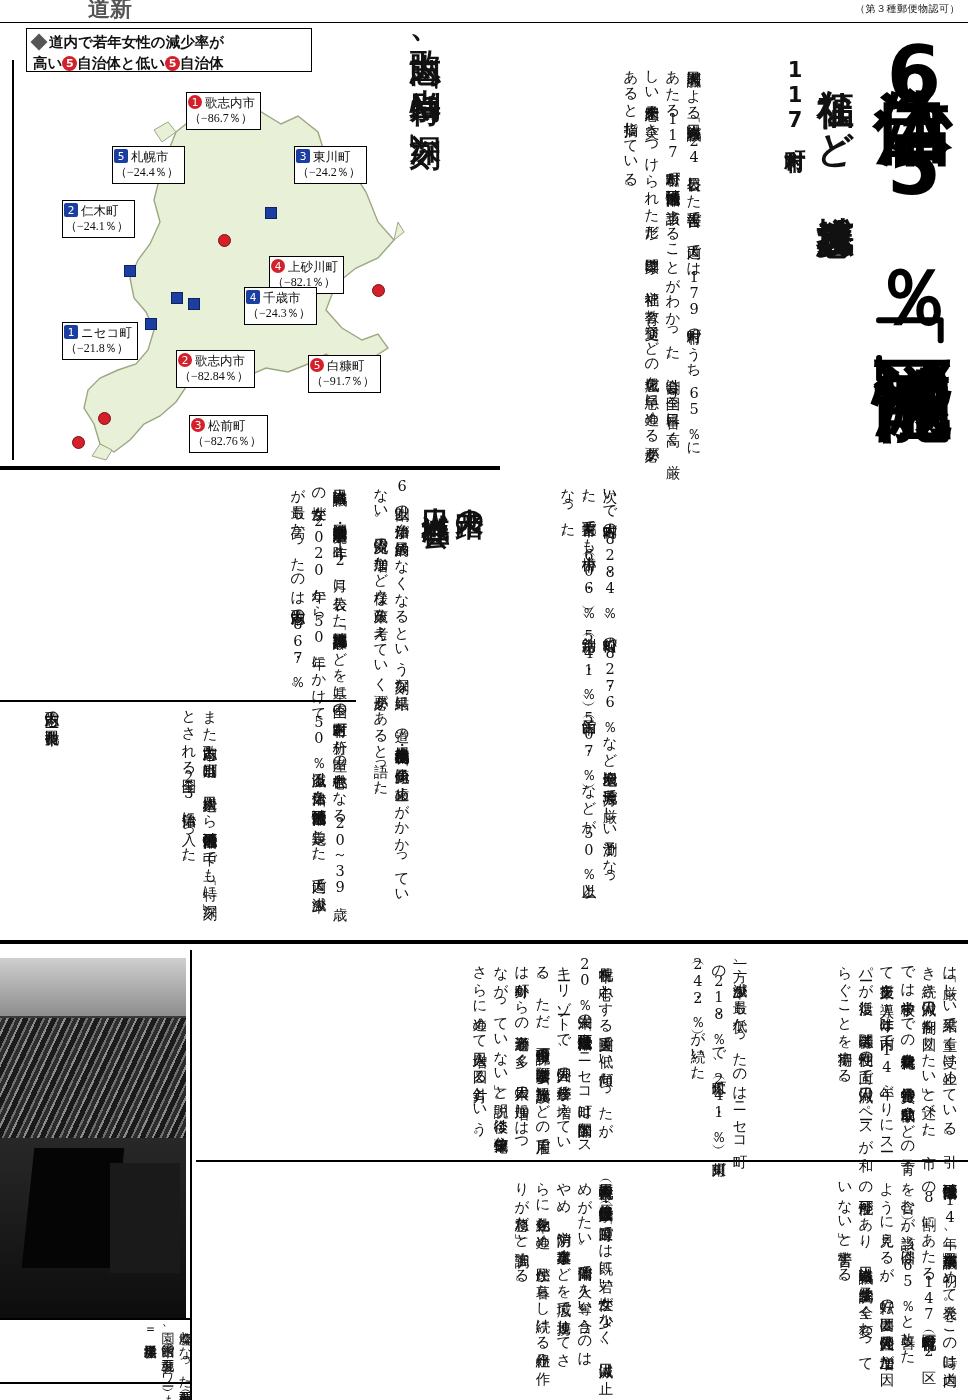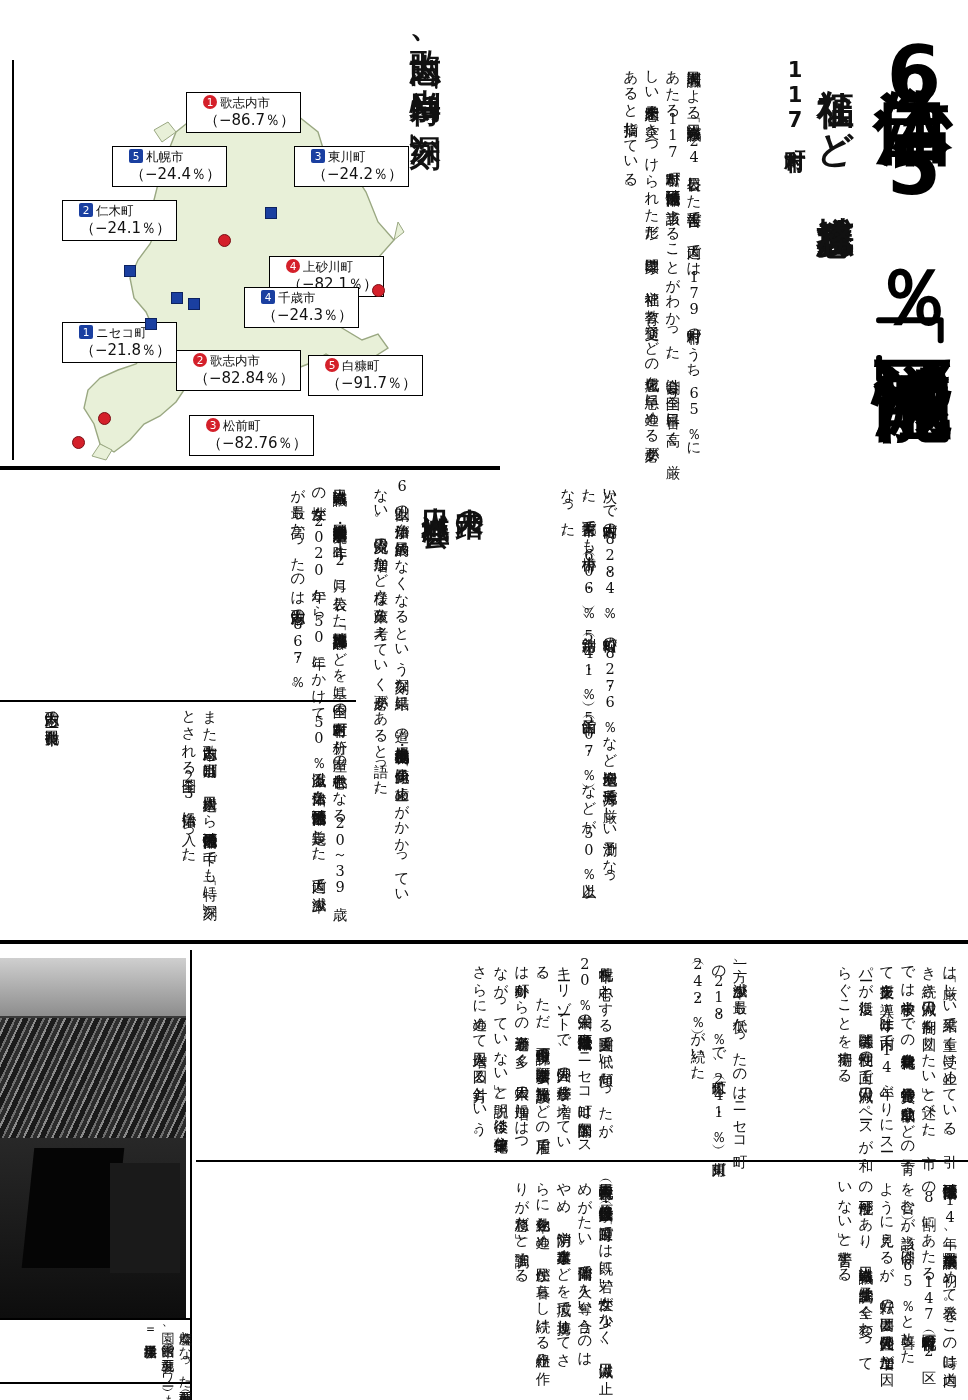--- a/index.html
+++ b/index.html
@@ -138,31 +138,31 @@
   }
   .map-title .cube{display:inline-block;width:12px;height:12px;background:#555;margin-right:4px;vertical-align:-1px;transform:rotate(45deg);}
   .badge-red{display:inline-block;width:15px;height:15px;border-radius:50%;background:#d4202a;color:#fff;
     font-size:11px;line-height:15px;text-align:center;font-family:"DejaVu Sans",sans-serif;vertical-align:1px;}
 
   .callout{
     position:absolute;
     border:1.4px solid #000;background:#fff;
     font-family:"DejaVu Sans",sans-serif;
     font-size:12.5px;line-height:1.25;
-    padding:2px 5px 3px 16px;
+    padding:2px 5px 3px 1px;
     white-space:nowrap;
     box-sizing:border-box;
   }
   .callout .num{
     display:inline-block;width:14px;height:14px;line-height:14px;text-align:center;
     font-size:10.5px;color:#fff;margin-right:3px;vertical-align:1px;
   }
   .num.red{background:#d4202a;border-radius:50%;}
   .num.blue{background:#1a3fa0;border-radius:2px;}
-  .callout .val{display:block;font-size:15px;padding-left:1px;}
+  .callout .val{display:block;font-size:12px;padding-left:1px;font-family:Liberation Serif, serif;}
 
   .dot-red{position:absolute;width:11px;height:11px;border-radius:50%;background:#d4202a;border:1px solid #7a0f15;}
   .dot-blue{position:absolute;width:10px;height:10px;background:#1a3fa0;border:1px solid #0d2260;}
 
   
   .photo{
     position:absolute;left:0;top:958px;width:186px;height:360px;
     background:
       radial-gradient(circle at 30% 20%, #6b6b6b 0 6px, transparent 7px),
       radial-gradient(circle at 70% 35%, #5a5a5a 0 5px, transparent 6px),
@@ -184,20 +184,24 @@
 
   .sep-v{position:absolute;background:#000;width:1.5px;}
   .sep-h{position:absolute;background:#000;height:1.5px;}
   .thick-h{position:absolute;background:#000;height:4px;}
 </style>
 </head>
 <body>
 
 <div class="page">
 
+  <div class="top-strip">
+    <span class="masthead-frag">道新</span>
+    <span class="postal">（第３種郵便物認可）</span>
+  </div>
 
   <div class="headline-main vt">自治体65％「消滅可能性」</div>
   <div class="headline-sub vt">福祉など　広域連携急務</div>
   <div class="headline-kicker vt">117市町村</div>
   <div class="headline-left vt">歌志内、当別「特に深刻」</div>
 
   <div class="col-up vt-serif" style="left:604px;width:100px;">民間有識者による「人口戦略会議」が24日公表した報告書で、道内では179市町村のうち、65％にあたる117市町村が「消滅可能性自治体」に該当することがわかった。割合は全国9番目に高く、厳しい未来予想図を突きつけられた形だ。専門家は、福祉や教育、交通などの広域化を早急に進める必要があると指摘している。</div>
 
   <div class="sep-v" style="left:12px;top:60px;height:400px;"></div>
 
@@ -208,20 +212,24 @@
                L352 186 L330 196 L310 212 L300 238 L316 256 L336 268 L352 262 L362 276 L340 290 L318 292 L300 282
                L282 292 L262 300 L240 296 L222 304 L206 296 L196 306 L178 300 L162 312 L150 330 L134 344 L118 352
                L104 368 L88 380 L74 372 L68 352 L58 336 L62 318 L74 306 L92 298 L110 292 L122 278 L128 258
                L120 240 L108 226 L104 206 L112 188 L124 172 L134 150 L128 128 L134 104 L142 80 Z" fill="#e8f0d8" stroke="#9aa882" stroke-width="1.4"></path>
       <path d="M368 168 L378 160 L372 150 Z" fill="#e8f0d8" stroke="#9aa882" stroke-width="1"></path>
       <path d="M74 372 L66 384 L80 388 L86 378 Z" fill="#e8f0d8" stroke="#9aa882" stroke-width="1"></path>
       <path d="M150 60 L142 50 L128 58 L136 70 Z" fill="#e8f0d8" stroke="#9aa882" stroke-width="1"></path>
     </svg>
   </div>
 
+  <div class="map-title">
+    <span class="cube"></span><span>道内で若年女性の減少率が</span><br>
+    <span>高い</span><span class="badge-red">5</span><span>自治体と低い</span><span class="badge-red">5</span><span>自治体</span>
+  </div>
 
   <div class="callout" style="left:186px;top:92px;">
     <span class="num red">1</span><span>歌志内市</span>
     <span class="val">（−86.7％）</span>
   </div>
   <div class="callout" style="left:176px;top:350px;">
     <span class="num red">2</span><span>歌志内市</span>
     <span class="val">（−82.84％）</span>
   </div>
   <div class="callout" style="left:189px;top:415px;">

